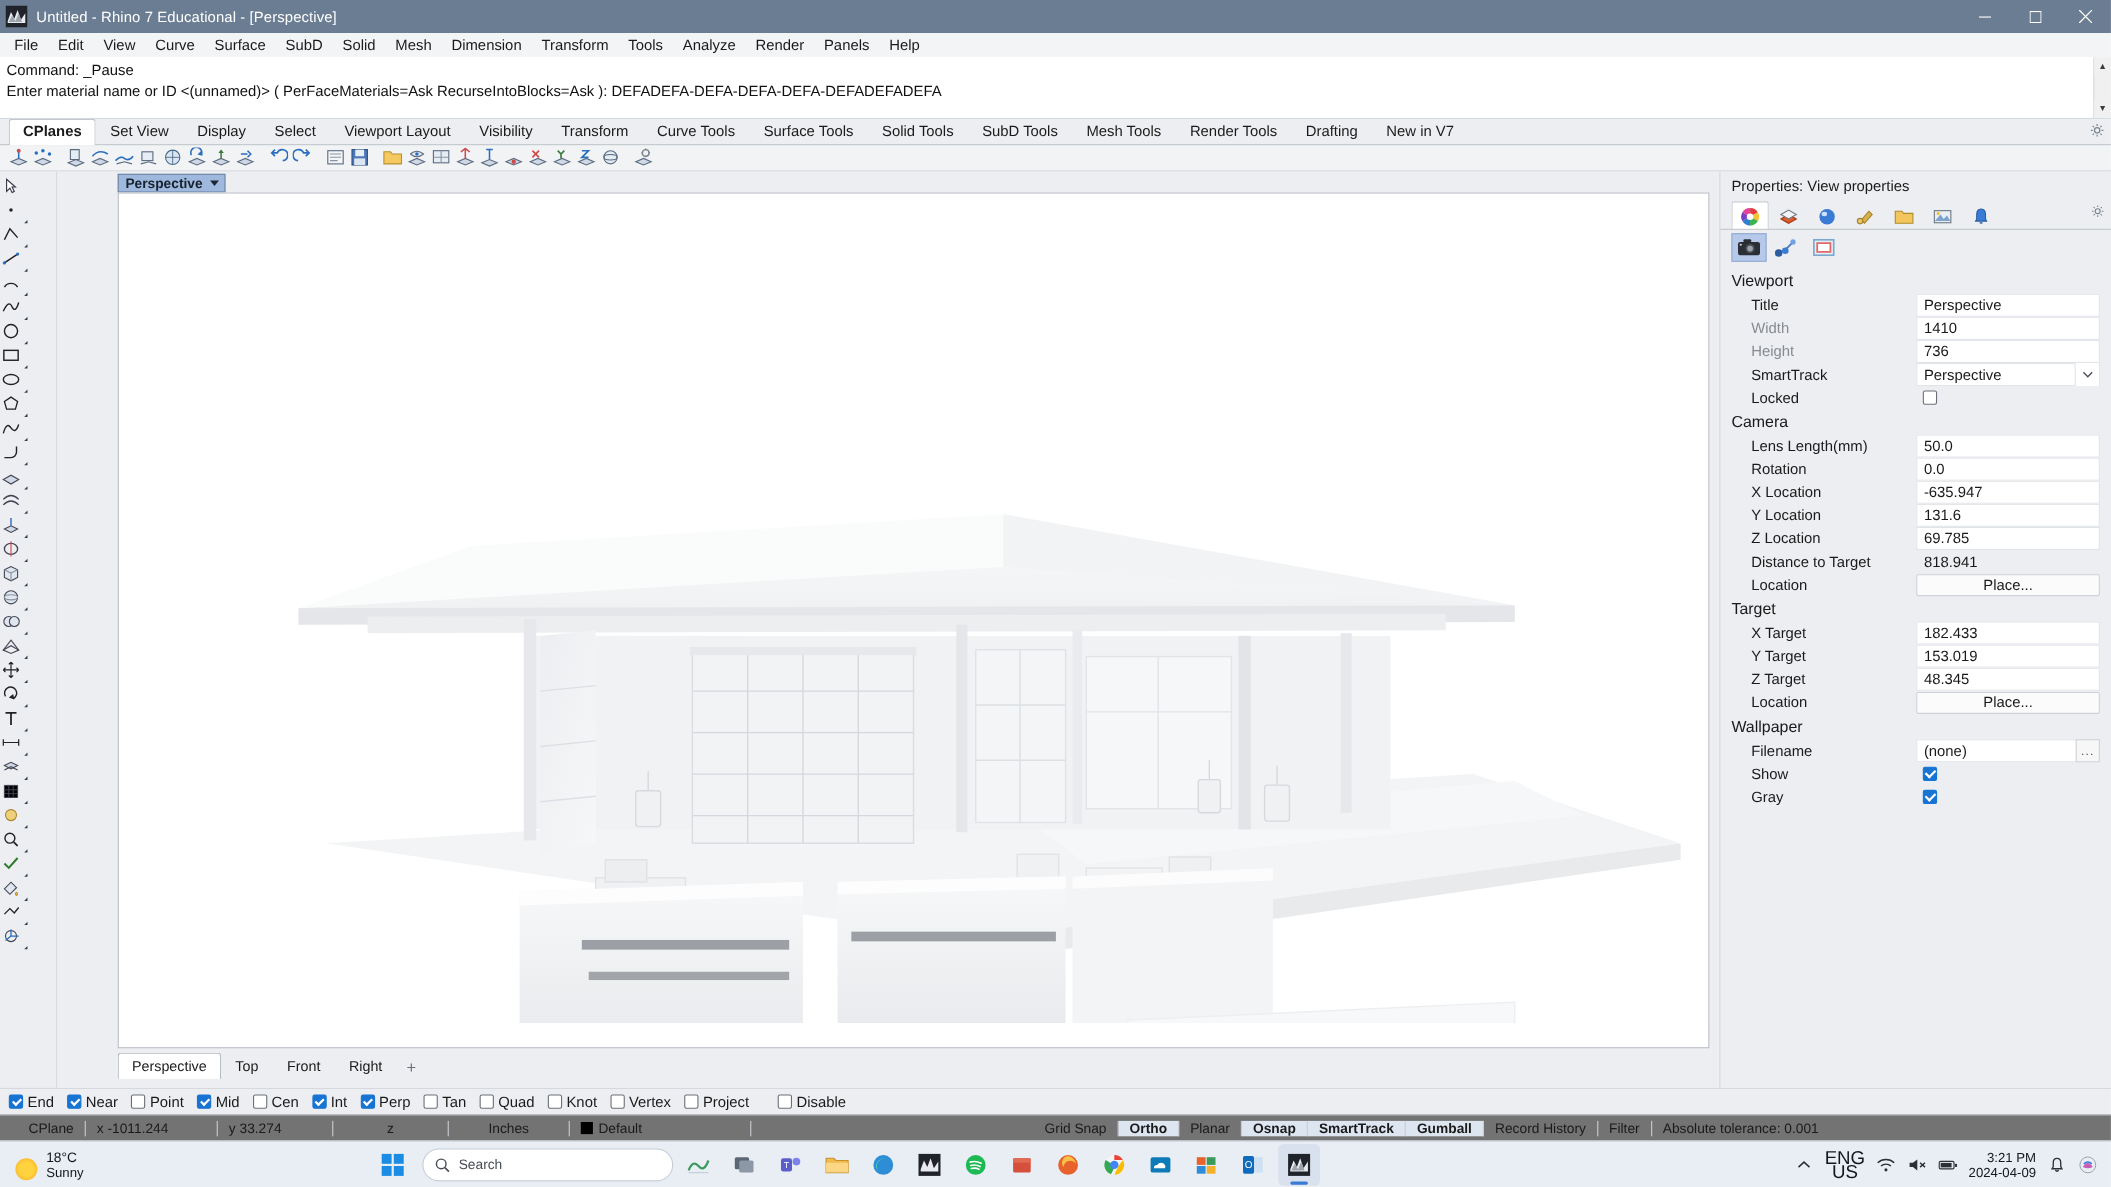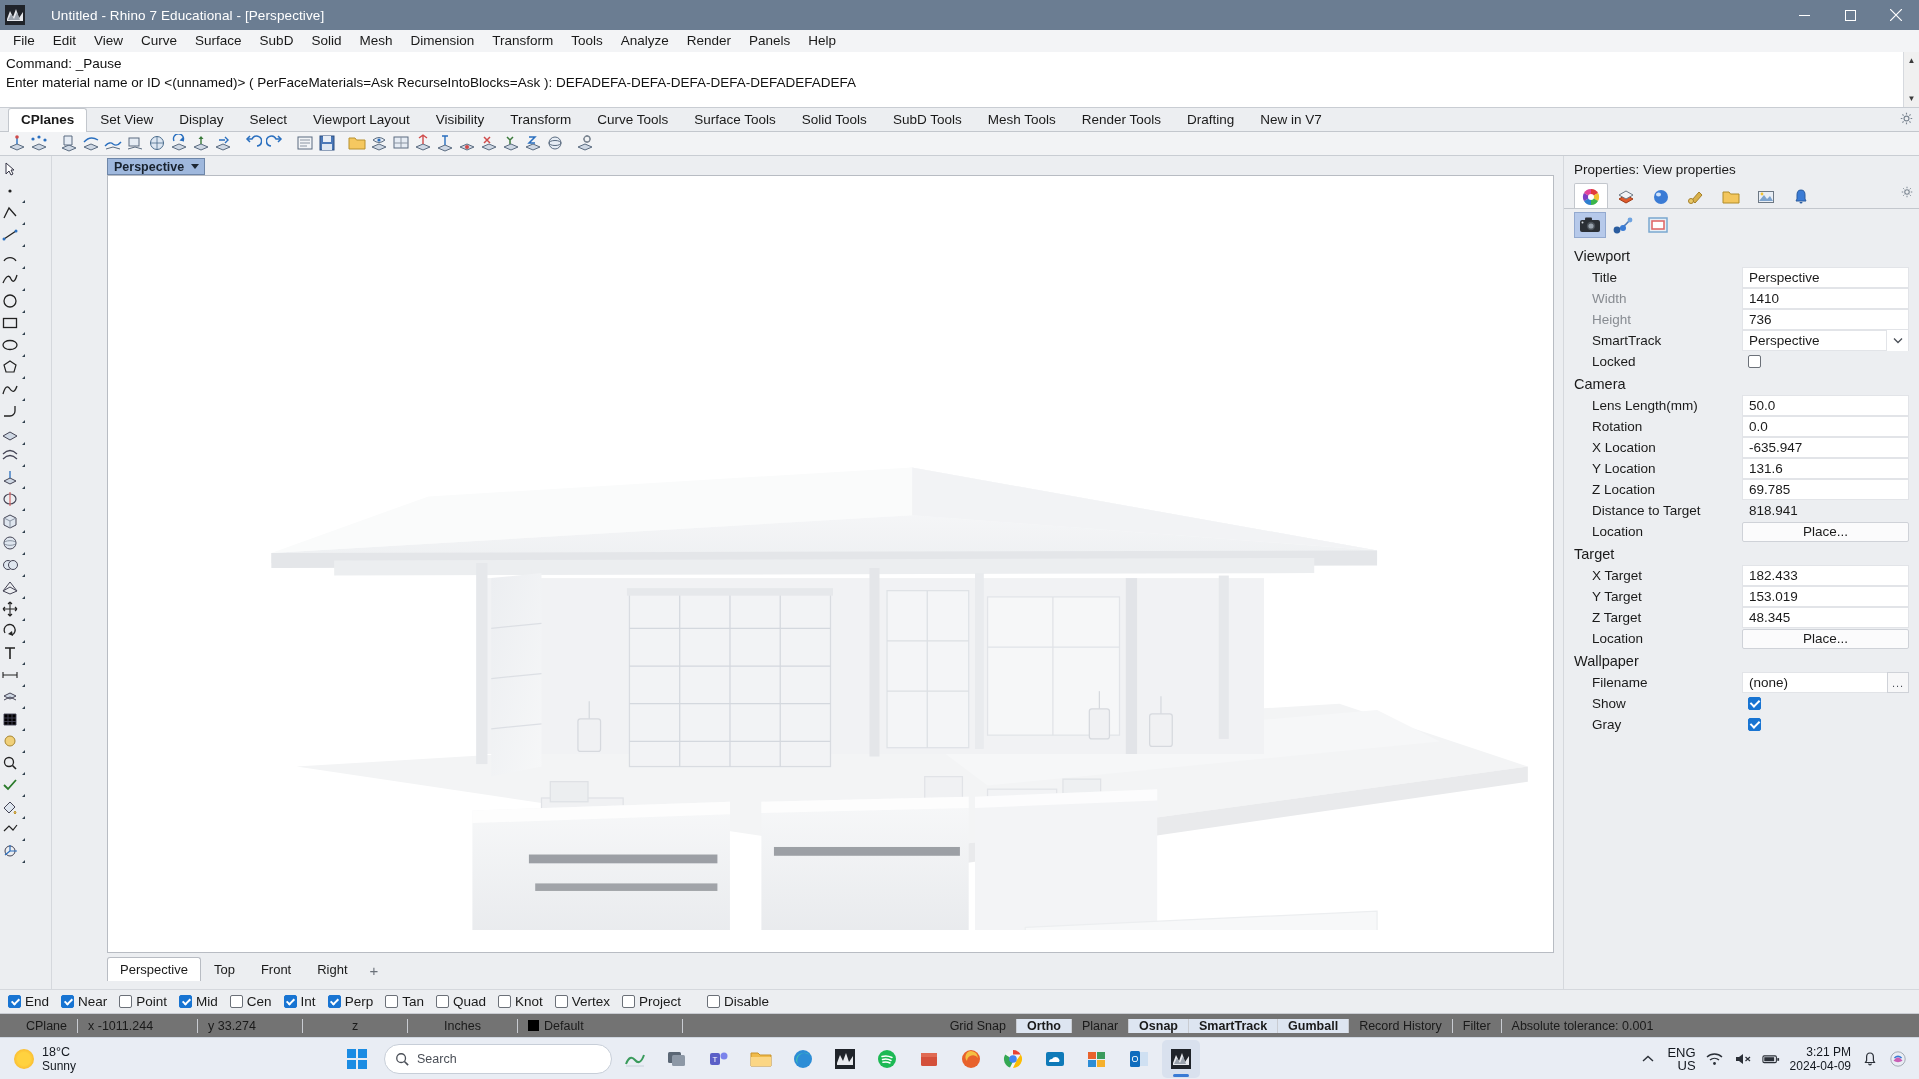--- a/index.html
+++ b/index.html
@@ -9,21 +9,21 @@
     font-size: 13px;
     background: #ffffff;
     overflow: hidden;
     -webkit-font-smoothing: antialiased;
   }
   #app { position: relative; width: 1919px; height: 1079px; display: flex; flex-direction: column; }
 
   
   .titlebar {
     height: 30px; background: #6b7d92; color: #ffffff;
-    display: flex; align-items: center; flex: 0 0 30px; gap: 18px;
+    display: flex; align-items: center; flex: 0 0 30px;
   }
   .titlebar .logo {
     width: 30px; height: 30px; display: flex; align-items: center; justify-content: center;
   }
   .titlebar .logo svg { display:block; }
   .titlebar .ttl { font-size: 13.5px; letter-spacing: .1px; margin-left: 3px; }
   .winbtns { margin-left: auto; display: flex; height: 30px; }
   .winbtn {
     width: 46px; height: 30px; display: flex; align-items: center; justify-content: center;
     color: #fff; font-size: 14px; line-height: 1;
@@ -199,42 +199,42 @@
   .sbcell.c { justify-content: center; }
   .sbcell.hl { background: #dde5f1; font-weight:bold; }
   .swatch { width: 11px; height: 11px; background: #000; margin-right: 5px; }
   .sbflex { flex: 1 1 auto; border-right: 1px solid #c9ccd2; }
 
   
   .taskbar {
     flex: 0 0 42px; background: #e9edf4; display: flex; align-items: center;
     position: relative; border-top: 1px solid #cfd6e0;
   }
-  .weather { display:flex; align-items:center; gap:8px; padding-left: 14px; width: 250px;}
+  .weather { display:flex; align-items:flex-end; gap:8px; padding-left: 14px; width: 250px;}
   .weather .sun { width:20px;height:20px;border-radius:50%;background: radial-gradient(circle,#ffd23f 45%, #f5a623 100%); }
   .weather .wtxt { font-size: 12px; color:#13181f; line-height: 14px;}
   .weather .wtxt b { font-weight: 400; font-size: 12.5px;}
   .tbcenter { position:absolute; left: 340px; display:flex; align-items:center; gap: 4px; }
   .winlogo { width: 34px; height: 34px; display:flex;align-items:center;justify-content:center; }
   .winlogo i { display:grid; grid-template-columns: 9px 9px; grid-template-rows: 9px 9px; gap:2px;}
   .winlogo i s { background:#1b8ce3; display:block; }
   .searchbox {
     width: 228px; height: 30px; background: #ffffff; border:1px solid #c7ced8; border-radius: 16px;
     display:flex; align-items:center; padding: 0 10px; gap:8px; color:#4a4f57; font-size:12.5px;
     margin-left: 6px;
   }
   .tbapp { width: 38px; height: 38px; display:flex; align-items:center; justify-content:center; position:relative;}
   .tbapp.active { background:#d9e1ee; border-radius:5px; }
   .tbapp.active:after { content:""; position:absolute; bottom:1px; left:11px; width:16px;height:2.5px;
      background:#3a7bd5; border-radius:2px;}
   .tray {
     margin-left: auto; display:flex; align-items:center; gap: 10px; padding-right: 12px; font-size: 12px;
     color:#13181f;
   }
-  .tray .lang { text-align:right; line-height: 13px; font-size: 13px; }
+  .tray .lang { text-align:center; line-height: 13px; font-size: 17px; }
   .tray .clock { text-align:right; line-height: 14px; font-size: 12px; }
   .tray .ico { width:18px; height:18px; display:flex; align-items:center; justify-content:center;}
 </style>
 </head>
 <body>
 
 <div id="app">
 
   <div class="titlebar">
     <div class="logo">

